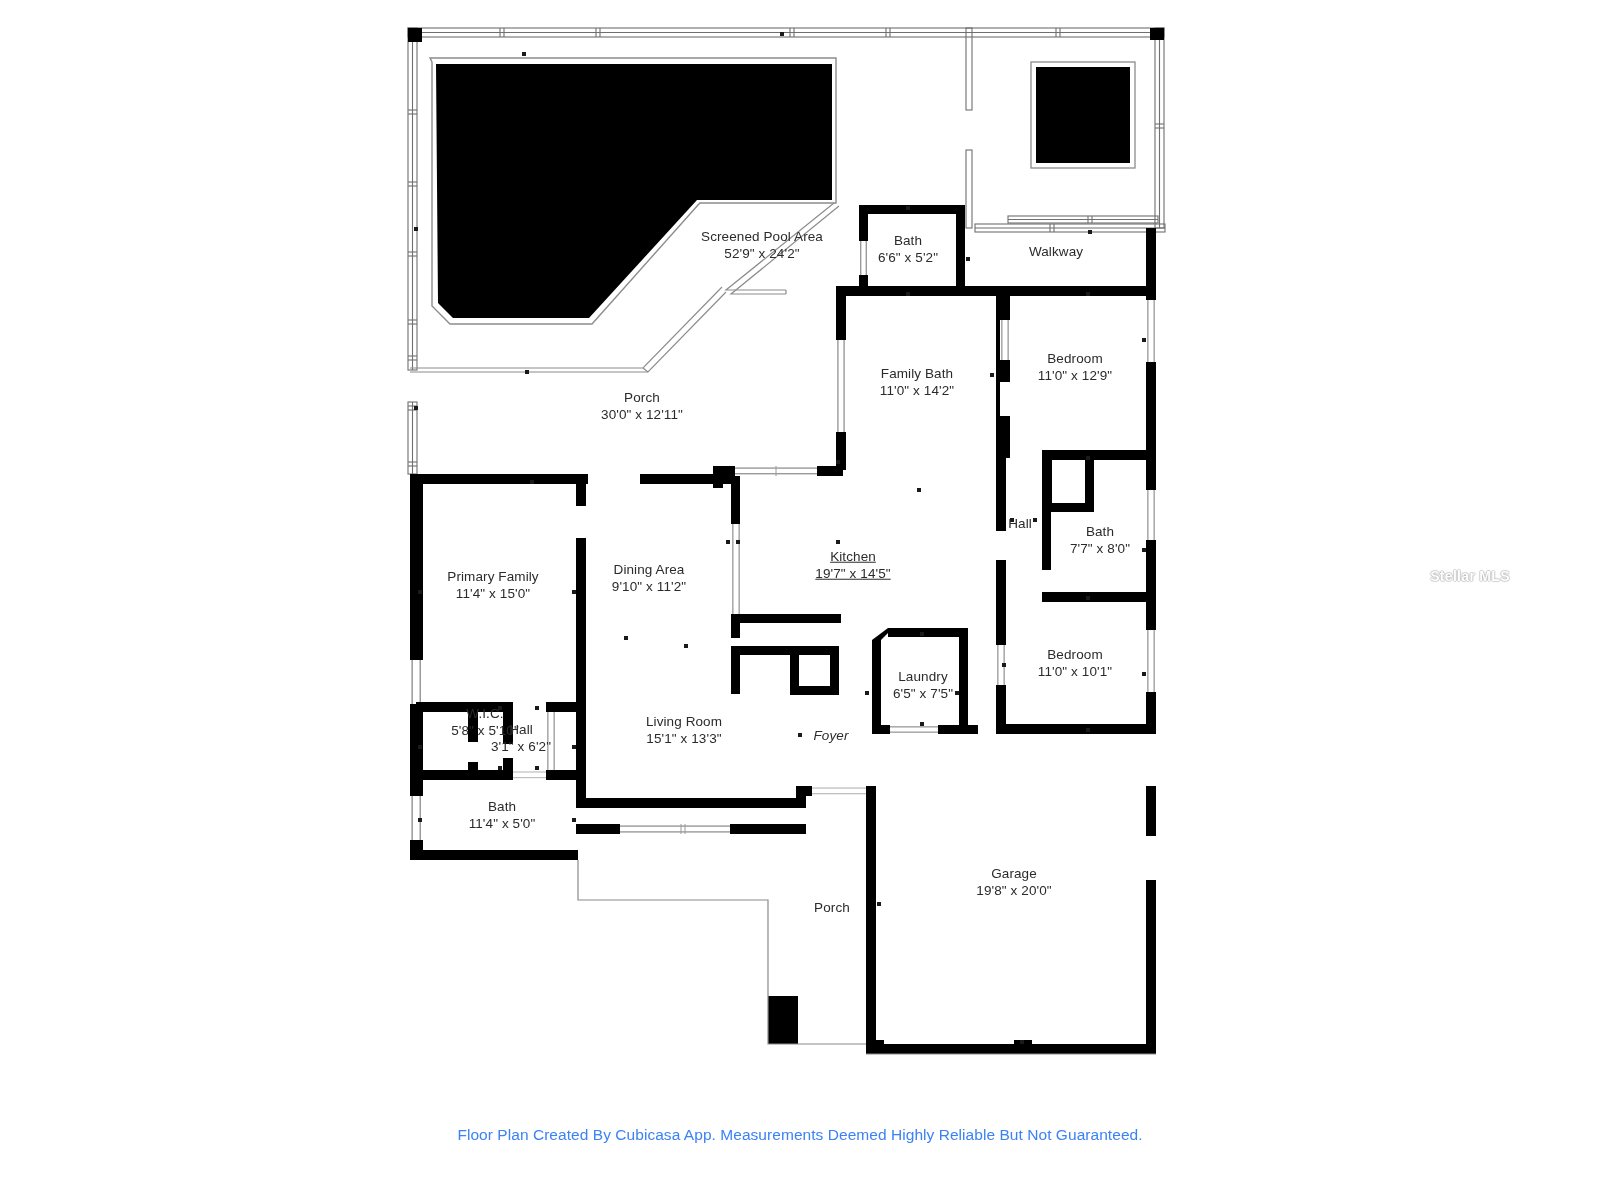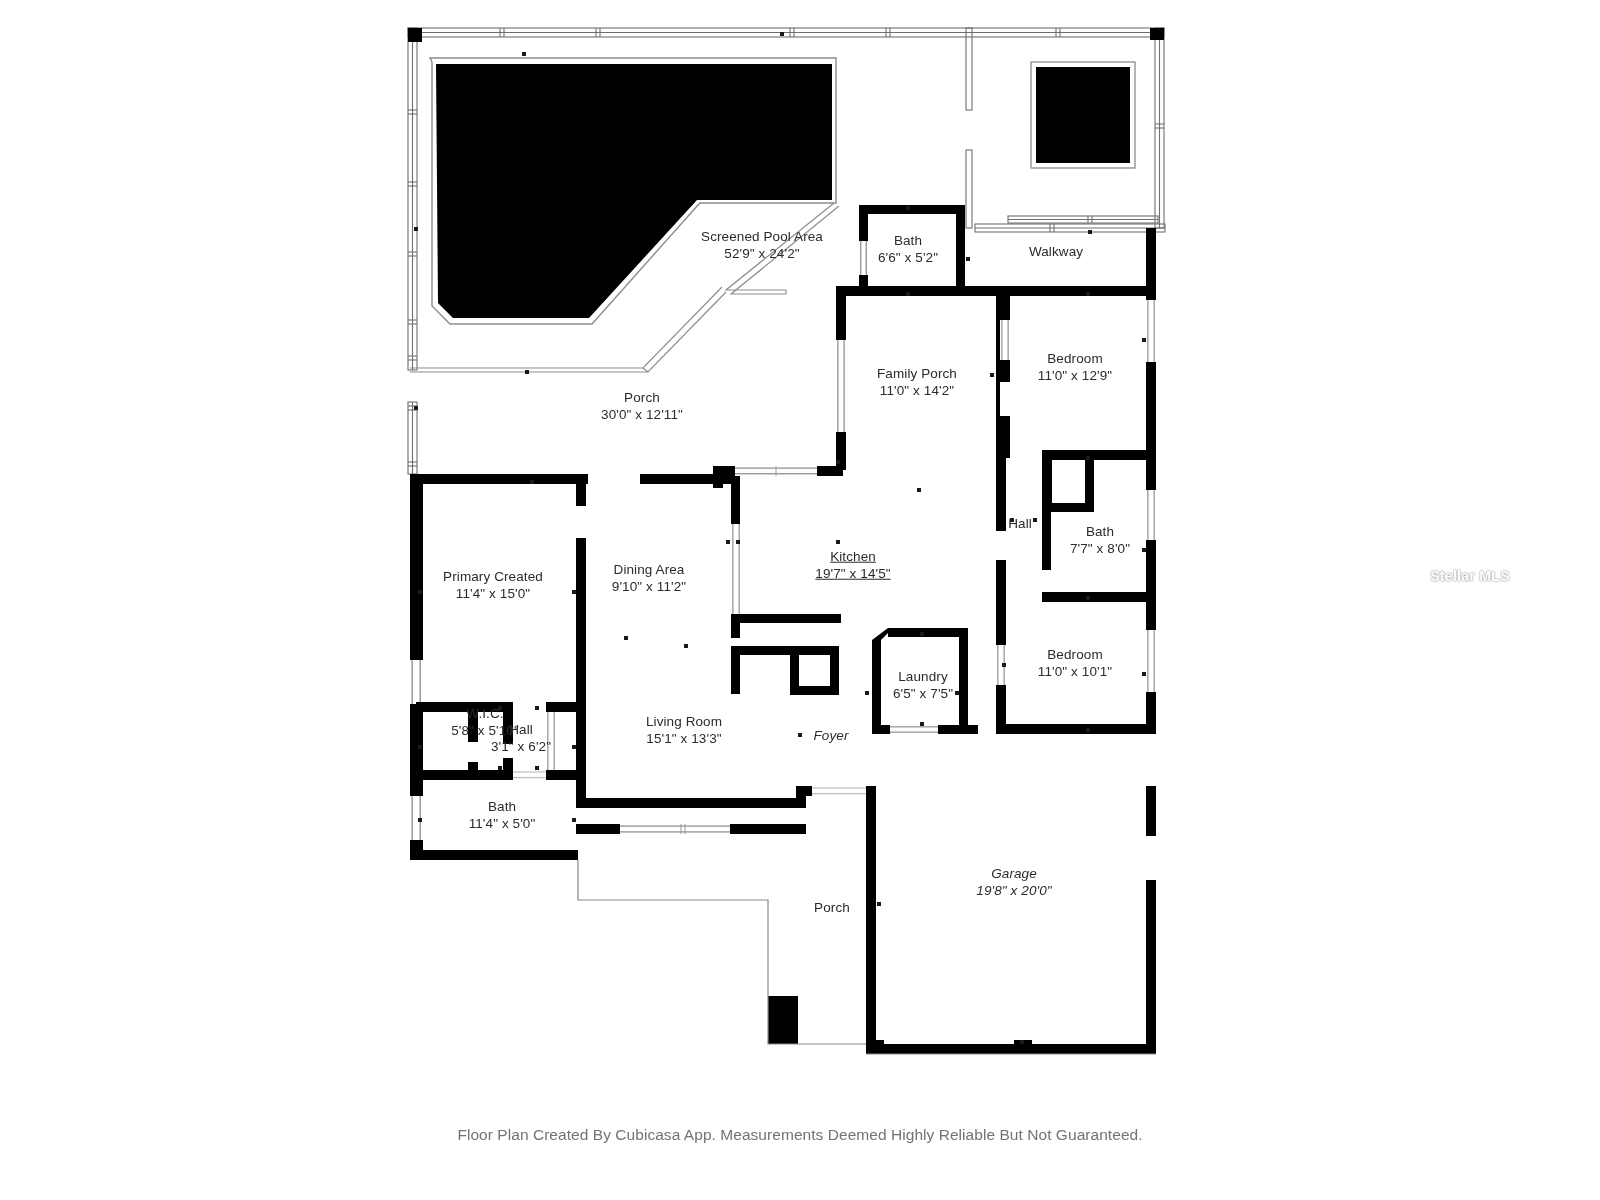--- a/index.html
+++ b/index.html
@@ -55,21 +55,21 @@
     letter-spacing: 0.1px;
   }
 
   #footer-note {
     position: absolute;
     left: 0;
     top: 1126px;
     width: 1600px;
     text-align: center;
     font-size: 15.5px;
-    color: #737373;
+    color: #3b82f6;
     letter-spacing: 0.05px;
   }
 
   #mls-watermark {
     position: absolute;
     left: 1470px;
     top: 576px;
     transform: translate(-50%, -50%);
     font-size: 14px;
     font-weight: bold;
@@ -396,41 +396,41 @@
     <span class="rl-name">Bath</span>
     <span class="rl-dims">6'6" x 5'2"</span>
   </div>
 
   <div class="room-label" style="left:642px; top:406px;">
     <span class="rl-name">Porch</span>
     <span class="rl-dims">30'0" x 12'11"</span>
   </div>
 
   <div class="room-label" style="left:917px; top:382px;">
-    <span class="rl-name">Family Porch</span>
+    <span class="rl-name">Family Bath</span>
     <span class="rl-dims">11'0" x 14'2"</span>
   </div>
 
   <div class="room-label" style="left:1075px; top:367px;">
     <span class="rl-name">Bedroom</span>
     <span class="rl-dims">11'0" x 12'9"</span>
   </div>
 
   <div class="room-label" style="left:1020px; top:524px;">
     <span class="rl-name">Hall</span>
 
   </div>
 
   <div class="room-label" style="left:1100px; top:540px;">
     <span class="rl-name">Bath</span>
     <span class="rl-dims">7'7" x 8'0"</span>
   </div>
 
   <div class="room-label" style="left:493px; top:585px;">
-    <span class="rl-name">Primary Created</span>
+    <span class="rl-name">Primary Family</span>
     <span class="rl-dims">11'4" x 15'0"</span>
   </div>
 
   <div class="room-label" style="left:649px; top:560px;margin-top:18px;">
     <span class="rl-name">Dining Area</span>
     <span class="rl-dims">9'10" x 11'2"</span>
   </div>
 
   <div class="room-label" style="left:853px; top:565px;text-decoration:underline;">
     <span class="rl-name">Kitchen</span>
@@ -465,21 +465,21 @@
   <div class="room-label" style="left:831px; top:736px;font-style:italic;">
     <span class="rl-name">Foyer</span>
 
   </div>
 
   <div class="room-label" style="left:502px; top:815px;">
     <span class="rl-name">Bath</span>
     <span class="rl-dims">11'4" x 5'0"</span>
   </div>
 
-  <div class="room-label" style="left:1014px; top:882px;font-style:italic;">
+  <div class="room-label" style="left:1014px; top:882px;">
     <span class="rl-name">Garage</span>
     <span class="rl-dims">19'8" x 20'0"</span>
   </div>
 
   <div class="room-label" style="left:832px; top:908px;">
     <span class="rl-name">Porch</span>
 
   </div>
 
   <div id="mls-watermark">Stellar MLS</div>

